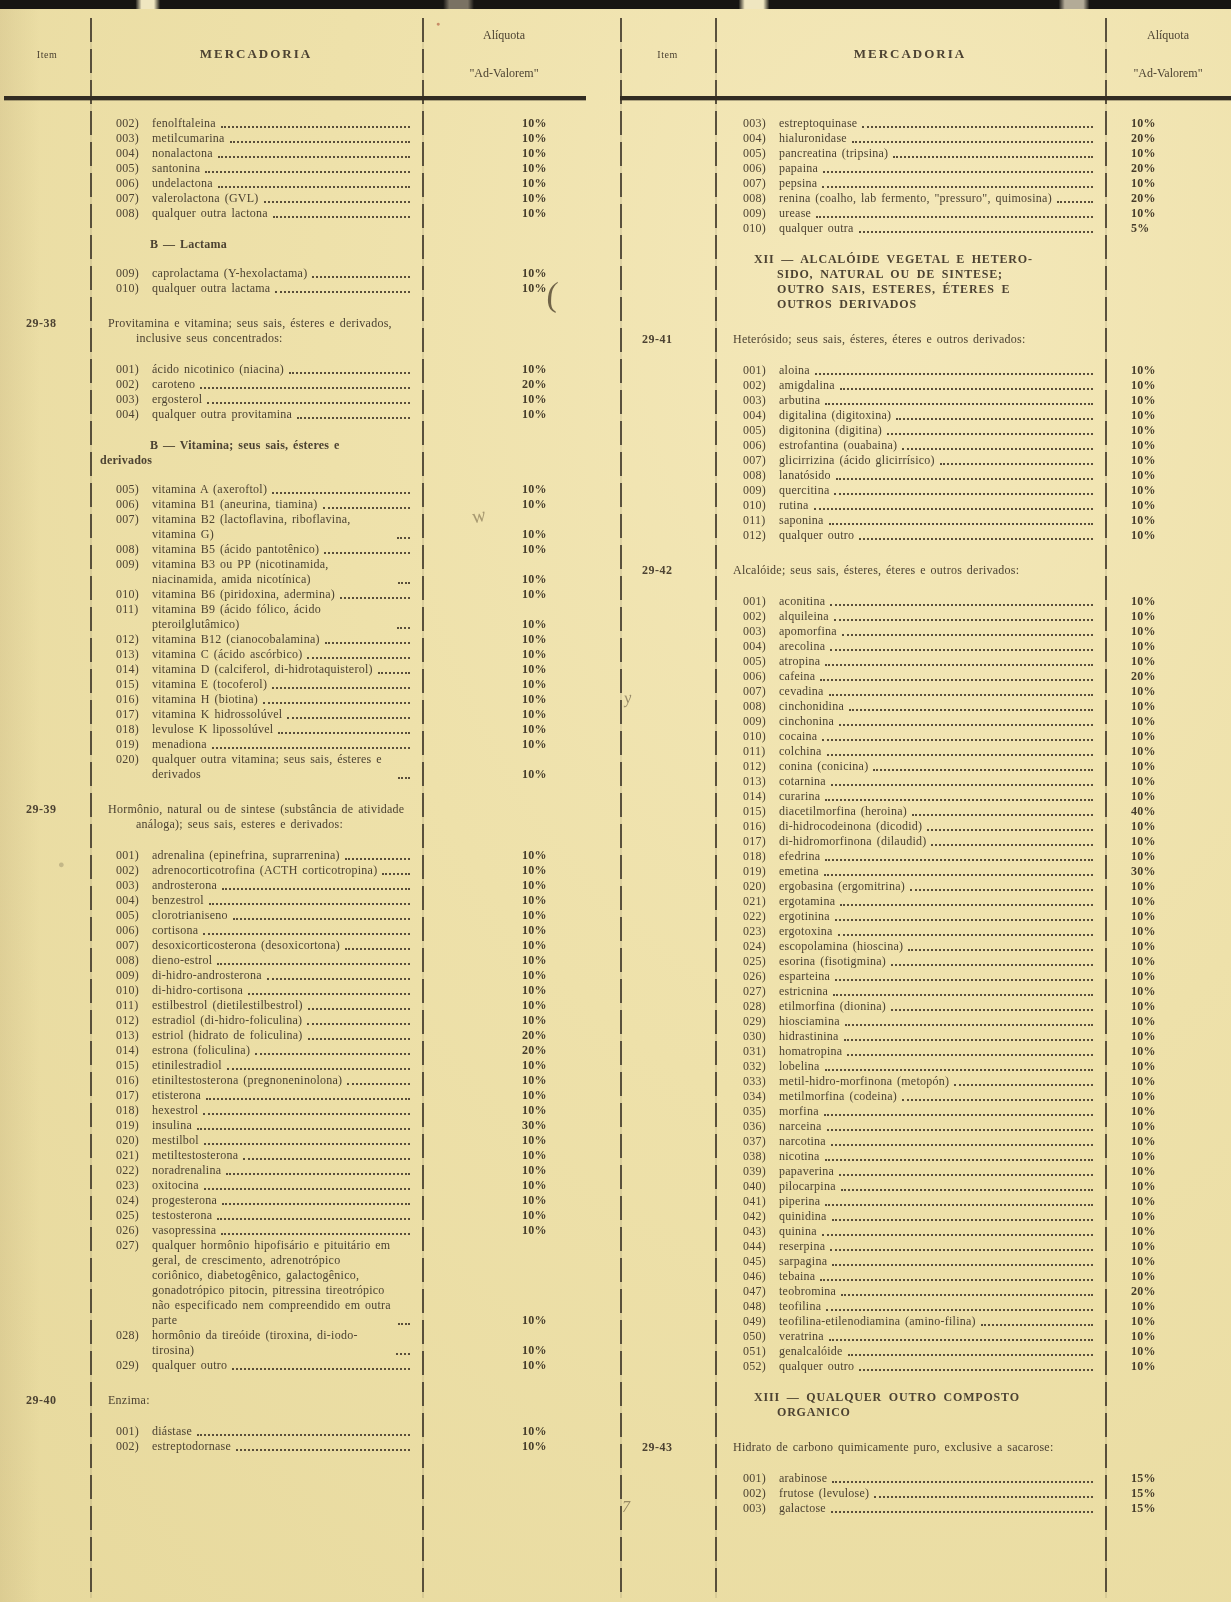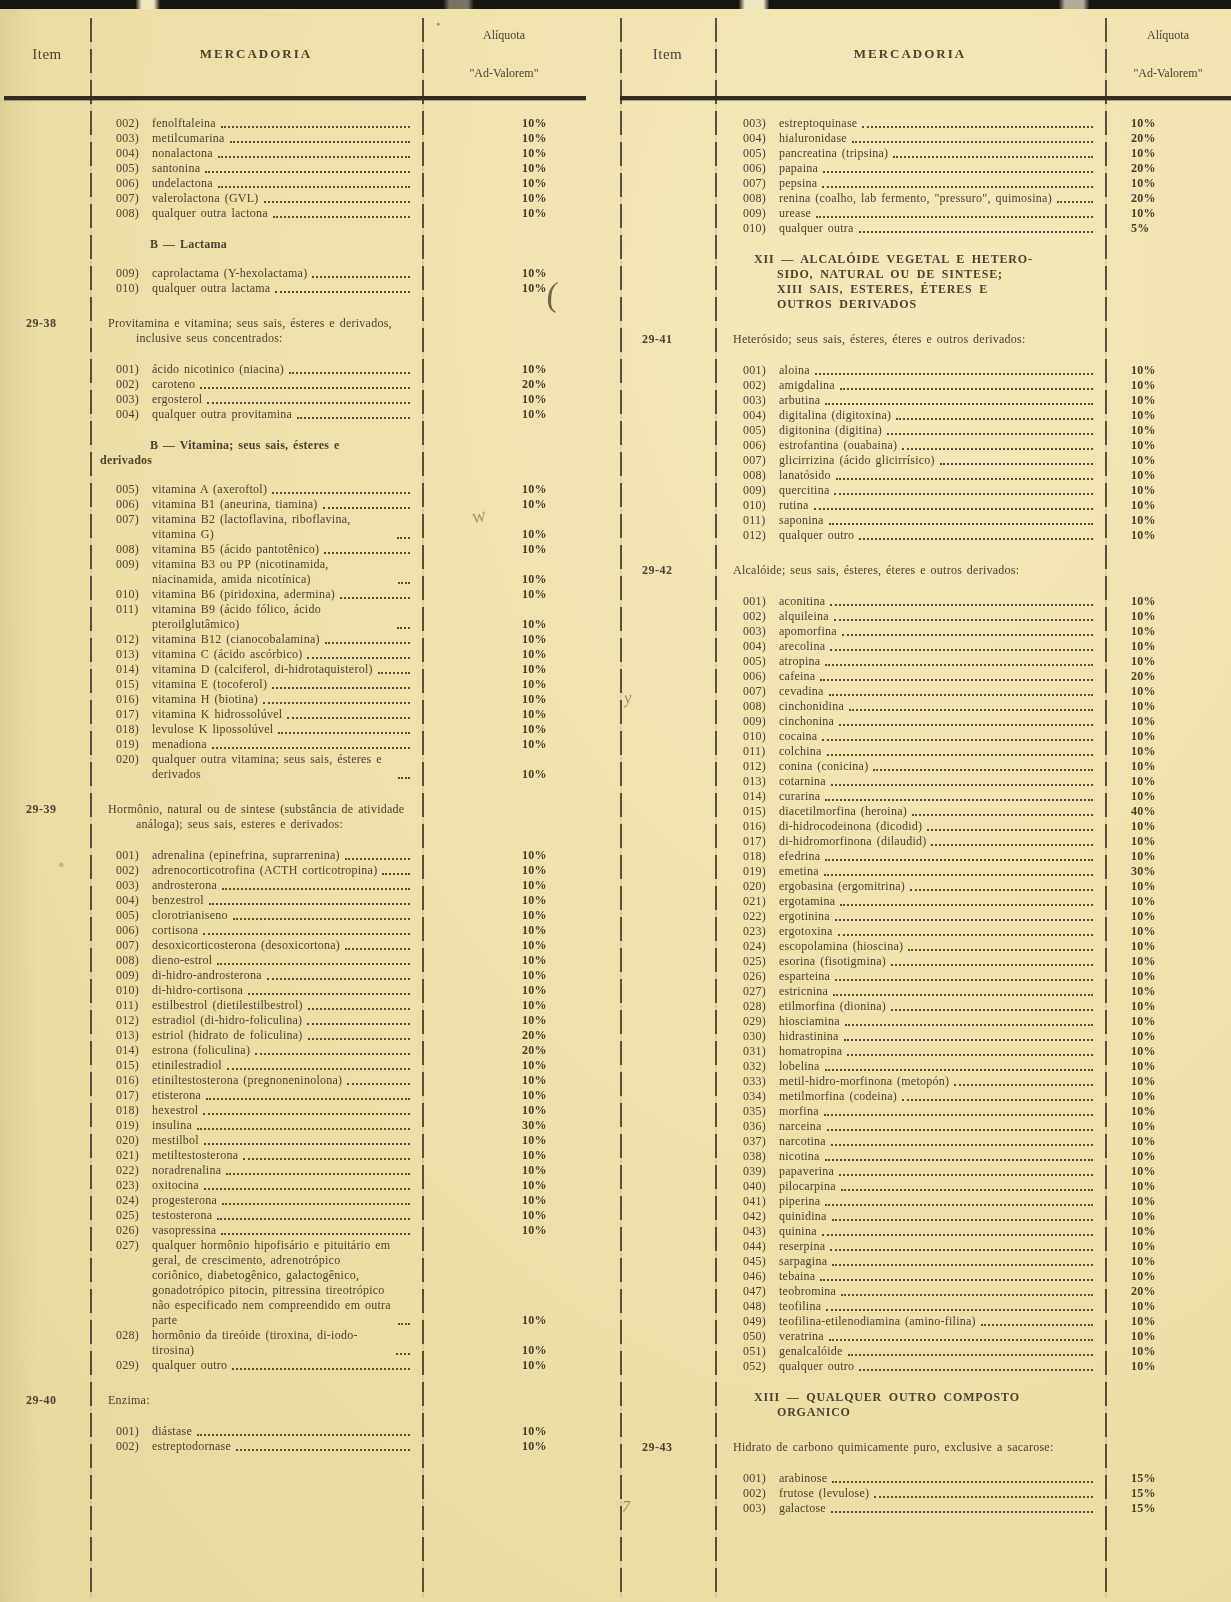--- a/index.html
+++ b/index.html
@@ -16,21 +16,21 @@
     background:linear-gradient(90deg,
       #171512 0%,#171512 11%, #efe6c0 11.5%,#efe6c0 12.5%, #171512 13%,#171512 36%,
       #7a7263 36.5%,#7a7263 38%, #171512 38.5%,#171512 60%, #efe6c0 60.5%,#efe6c0 62%,
       #171512 62.5%,#171512 86%, #b3ab97 86.5%,#b3ab97 88%, #171512 88.5%,#171512 100%);
   }
   .half{position:absolute;top:12px;bottom:4px;}
   .half.left {left:4px;  width:582px; --c1:86px; --c2:332px; --c3:164px; --mp:26px; --ap:100px;}
   .half.right{left:620px; width:611px; --c1:95px; --c2:390px; --c3:126px; --mp:28px; --ap:26px;}
   .thead,.row{display:grid;grid-template-columns:var(--c1) var(--c2) var(--c3);}
   .thead{height:84px;align-items:center;text-align:center;}
-  .thead .hitem{font-size:15px;letter-spacing:.5px;}
+  .thead .hitem{font-size:10px;letter-spacing:.5px;}
   .thead .hmerc{font-size:13px;letter-spacing:2px;font-weight:bold;}
   .thead .haliq{font-size:12px;line-height:14px;display:flex;flex-direction:column;gap:24px;}
   .thead-rule{height:4px;background:#322c22;box-shadow:0 1px 0 rgba(50,44,34,.35);}
   .tbody{padding-top:16px;font-size:12px;line-height:15px;letter-spacing:.25px;word-spacing:1.5px;}
   .vl{position:absolute;top:6px;bottom:0;width:2px;
       background:repeating-linear-gradient(180deg, rgba(52,44,32,.8) 0 24px, rgba(52,44,32,.10) 24px 31px);}
   .half.left  .vl1{left:86px}  .half.left  .vl2{left:418px}
   .half.right .vl0{left:0}     .half.right .vl1{left:95px}  .half.right .vl2{left:485px}
   .cell{min-width:0;}
   .merc{display:flex;align-items:flex-start;padding-left:var(--mp);padding-right:6px;}
@@ -872,21 +872,21 @@
         <div class="cell aliq">
           <span class="rate">5%</span>
         </div>
       </div>
       <div class="row sectionrow">
         <div class="cell citem"></div>
         <div class="cell">
           <div class="section">
             <div class="ln">XII — ALCALÓIDE VEGETAL E HETERO-</div>
             <div class="ln">SIDO, NATURAL OU DE SINTESE;</div>
-            <div class="ln">XIII SAIS, ESTERES, ÉTERES E</div>
+            <div class="ln">OUTRO SAIS, ESTERES, ÉTERES E</div>
             <div class="ln">OUTROS DERIVADOS</div>
           </div>
         </div>
         <div class="cell aliq"></div>
       </div>
       <div class="row itemrow">
         <div class="cell citem"><span class="itemno">29-41</span></div>
         <div class="cell">
           <div class="itemdesc">Heterósido; seus sais, ésteres, éteres e outros derivados:</div>
         </div>

